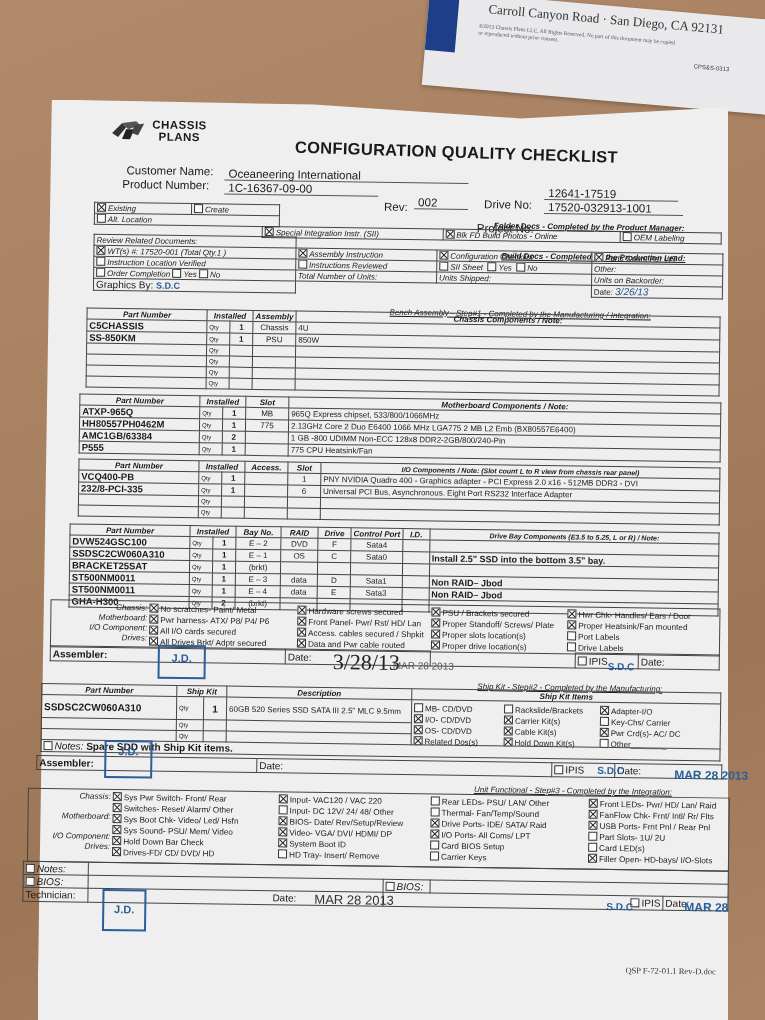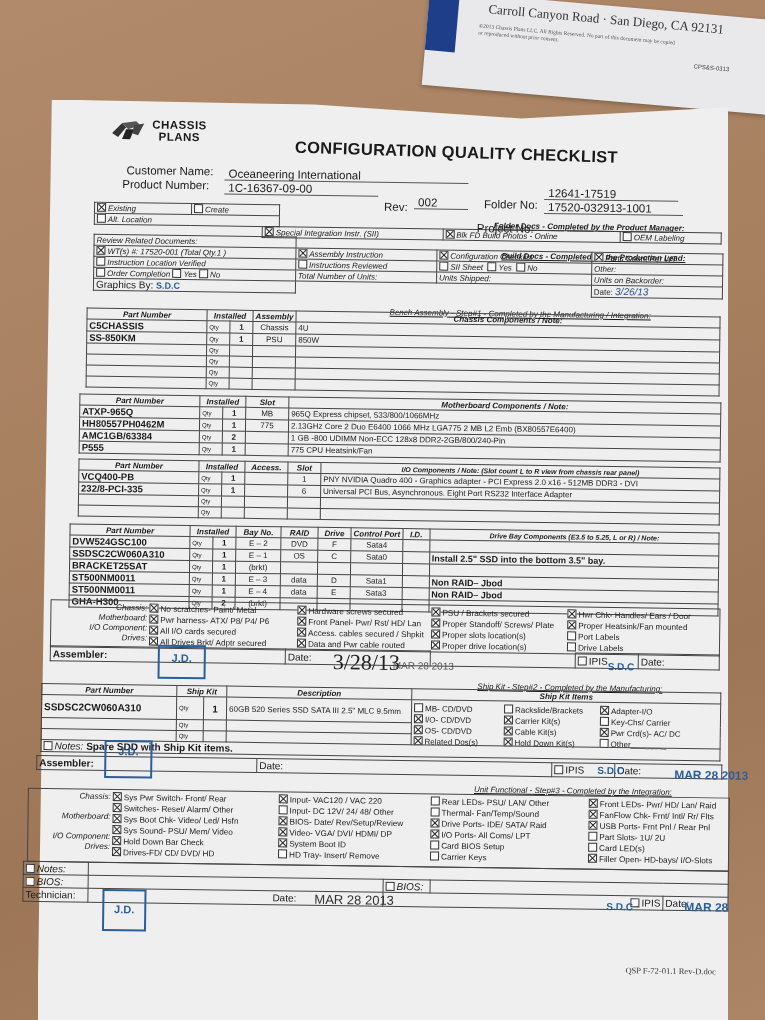--- a/index.html
+++ b/index.html
@@ -76,21 +76,21 @@
   <div class="title">CONFIGURATION QUALITY CHECKLIST</div>
 
   <div class="hdr-label" style="left:122px;top:168px;">Customer Name:</div>
   <div class="hdr-val" style="left:220px;top:170px;width:240px;">Oceaneering  International</div>
   <div class="hdr-label" style="left:118px;top:182px;">Product Number:</div>
   <div class="hdr-val" style="left:220px;top:184px;width:150px;">1C-16367-09-00</div>
   <div class="hdr-label" style="left:380px;top:201px;">Rev:</div>
   <div class="hdr-val" style="left:410px;top:196px;width:50px;">002</div>
   <div class="hdr-label" style="left:473px;top:183px;margin-top:38px;">Project No:</div>
   <div class="hdr-val" style="left:540px;top:185px;width:130px;">12641-17519</div>
-  <div class="hdr-label" style="left:480px;top:197px;">Folder No:</div>
+  <div class="hdr-label" style="left:480px;top:197px;">Drive No:</div>
   <div class="hdr-val" style="left:540px;top:199px;width:135px;">17520-032913-1001</div>
 
   <table class="f" style="left:90px;top:206px;width:186px;">
     <tbody>
         <tr>
       <td class="it"><span class="cb x"></span><span>Existing</span></td>
       <td class="it"><span class="cb"></span><span>Create</span></td>
     </tr>
     <tr>
           <td colspan="2" class="it"><span class="cb"></span><span>Alt. Location</span></td>

